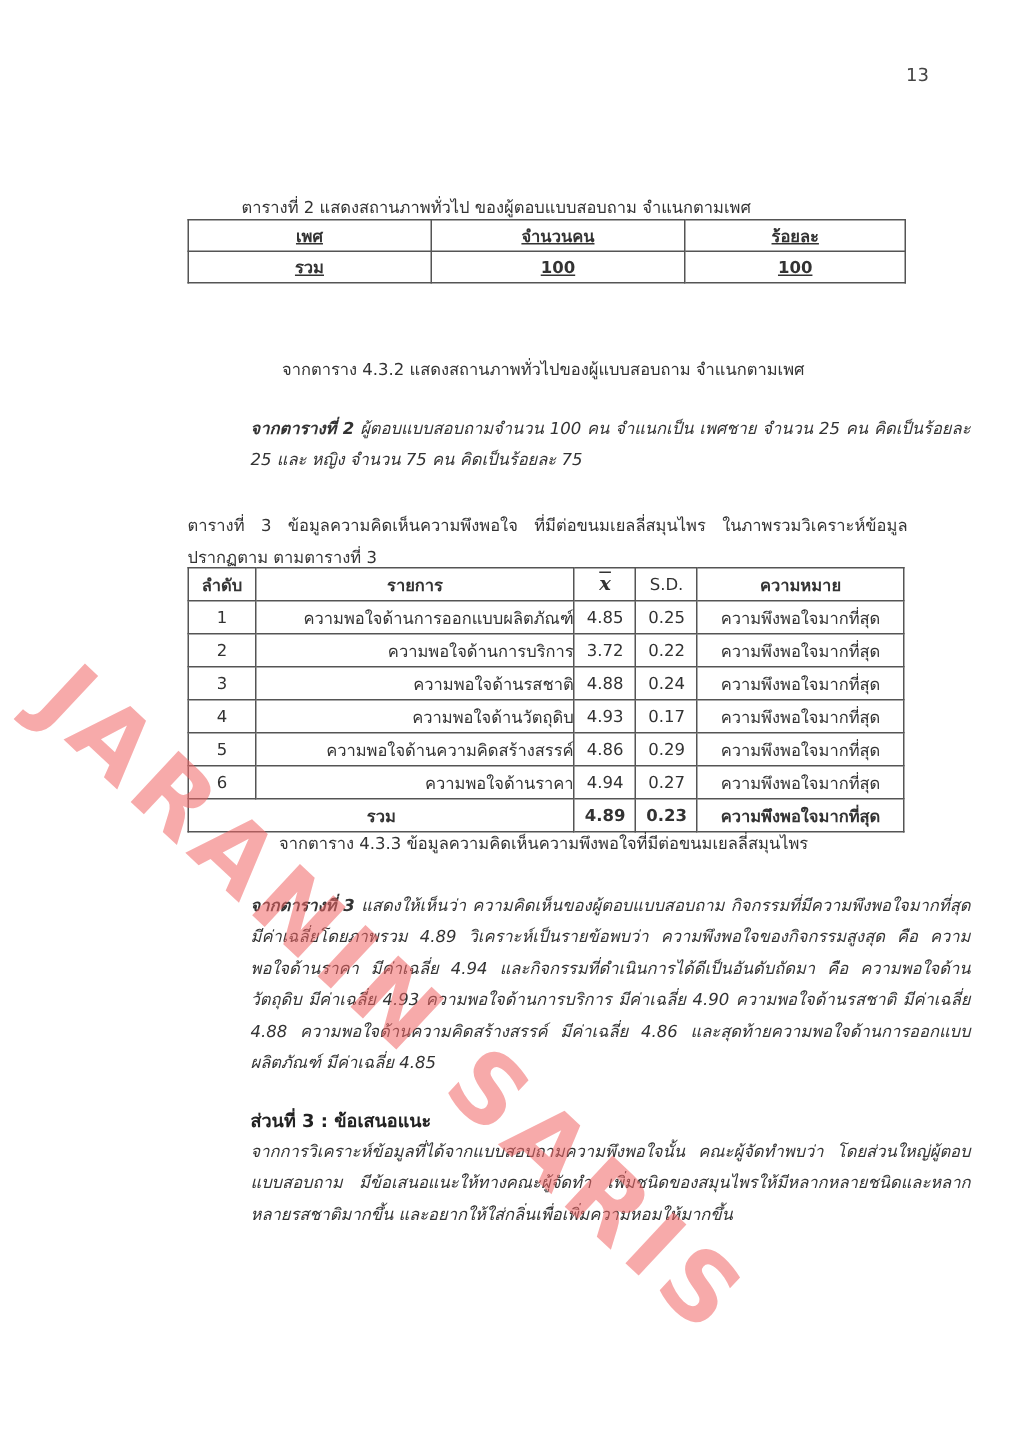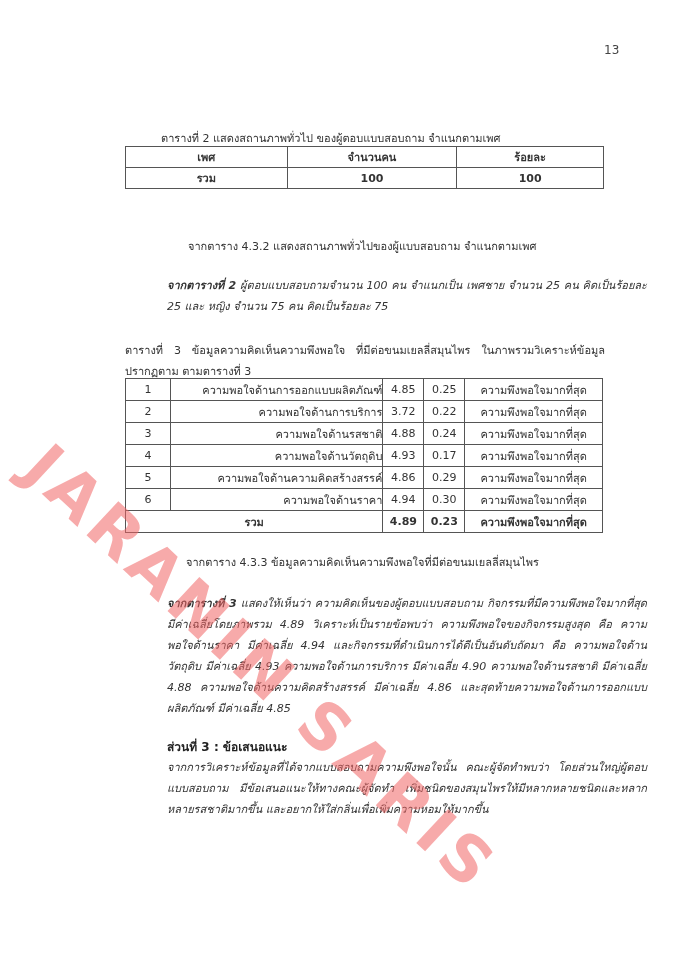--- a/index.html
+++ b/index.html
@@ -7,21 +7,21 @@
          font-family: "DejaVu Sans", sans-serif; color: #333333; font-size: 11px; }
   .page-number { position: absolute; top: 43px; left: 604px; font-size: 12px; color: #444; }
 
   .caption { position: absolute; font-size: 11px; color: #333; white-space: nowrap; }
 
   table { border-collapse: collapse; position: absolute; font-size: 11px; color: #333; }
   td, th { border: 1px solid #555; padding: 0; height: 20px; text-align: center; font-weight: normal; }
   th, .bold { font-weight: bold; }
 
   #tbl2 { left: 125px; top: 146px; width: 479px; }
-  #tbl2 td, #tbl2 th { height: 20px; }
+  #tbl2 td, #tbl2 th { height: 20px; text-decoration: underline; }
 
   #tbl3 { left: 125px; top: 378px; width: 478px; }
   #tbl3 td, #tbl3 th { height: 21px; }
   #tbl3 td.left { text-align: right; padding-left: 4px; }
 
   .para { position: absolute; left: 125px; width: 480px; font-size: 11px; line-height: 21px; color: #333; text-align: justify; }
   .indent { padding-left: 42px; font-style: italic; }
   .section-head { position: absolute; left: 167px; top: 737px; font-size: 12px; font-weight: bold; color: #222; }
 
   .watermark { position: absolute; left: 60px; top: 430px; font-size: 64px; font-weight: bold;
@@ -65,20 +65,27 @@
 
 <table id="tbl3">
   <colgroup>
       <col style="width:45px">
       <col style="width:213px">
       <col style="width:41px">
       <col style="width:41px">
       <col style="width:138px">
     </colgroup>
   <tbody>
+      <tr>
+    <th>ลำดับ</th>
+    <th>รายการ</th>
+    <th><span class="xbar">x</span></th>
+    <th style="font-weight:normal">S.D.</th>
+    <th>ความหมาย</th>
+  </tr>
   <tr>
     <td>1</td>
     <td class="left">ความพอใจด้านการออกแบบผลิตภัณฑ์</td>
     <td>4.85</td>
     <td>0.25</td>
     <td>ความพึงพอใจมากที่สุด</td>
   </tr>
   <tr>
     <td>2</td>
     <td class="left">ความพอใจด้านการบริการ</td>
@@ -104,21 +111,21 @@
     <td>5</td>
     <td class="left">ความพอใจด้านความคิดสร้างสรรค์</td>
     <td>4.86</td>
     <td>0.29</td>
     <td>ความพึงพอใจมากที่สุด</td>
   </tr>
   <tr>
     <td>6</td>
     <td class="left">ความพอใจด้านราคา</td>
     <td>4.94</td>
-    <td>0.30</td>
+    <td>0.27</td>
     <td>ความพึงพอใจมากที่สุด</td>
   </tr>
   <tr>
     <td colspan="2" class="bold">รวม</td>
     <td class="bold">4.89</td>
     <td class="bold">0.23</td>
     <td class="bold">ความพึงพอใจมากที่สุด</td>
   </tr>
 </tbody>
   </table>

